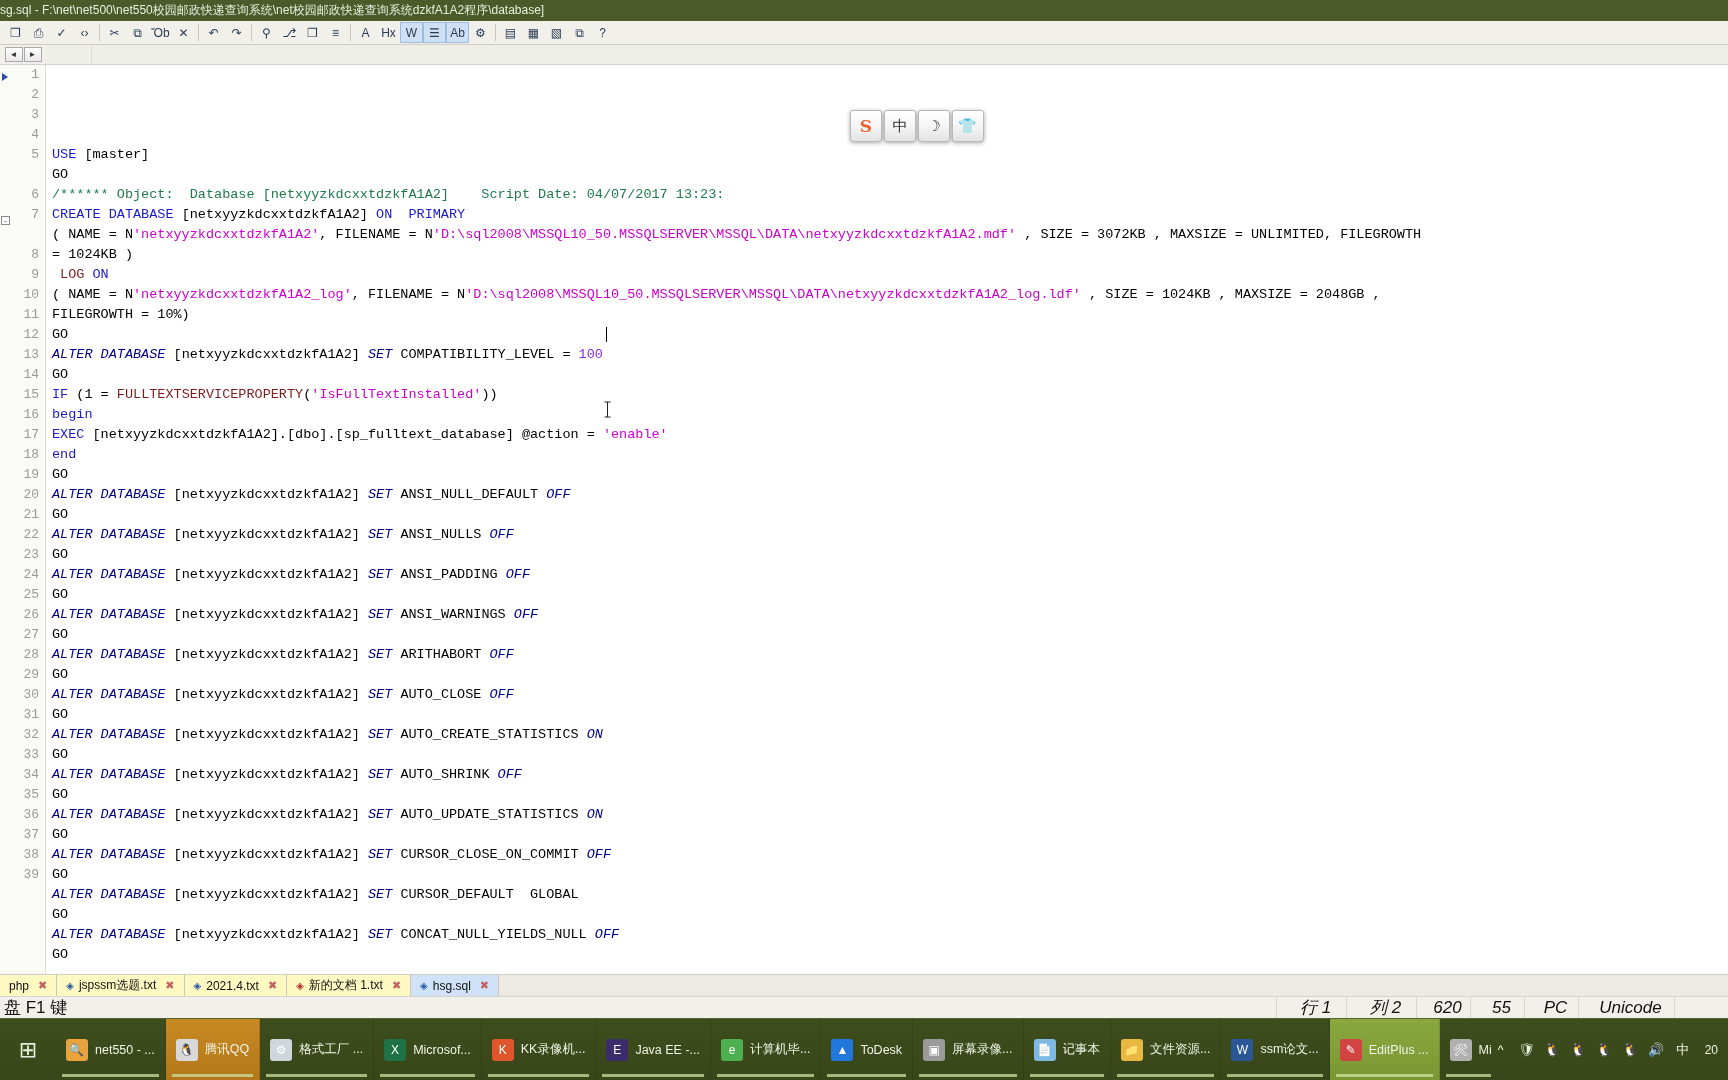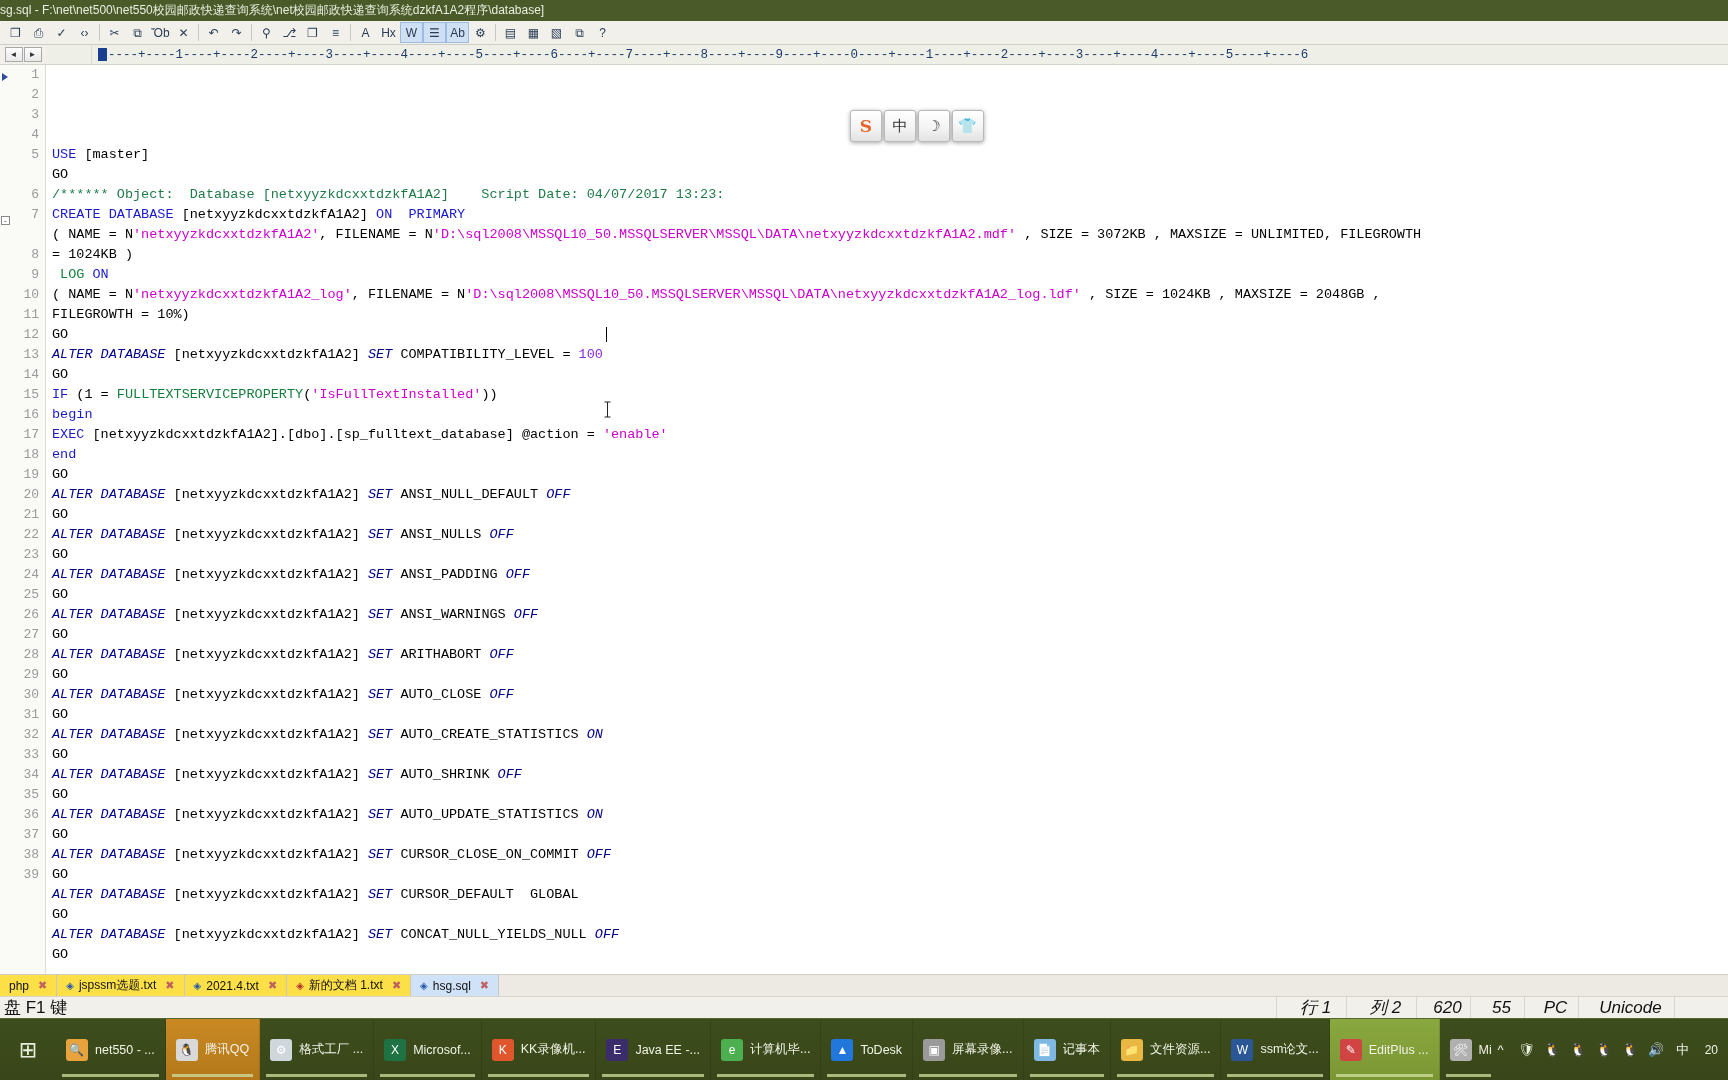--- a/index.html
+++ b/index.html
@@ -95,21 +95,21 @@
     flex:1; position:relative; overflow:hidden;
     font-family:"Liberation Mono", monospace; font-size:13.5px;
     line-height:20px; white-space:pre; color:#000;
     padding-left:6px; padding-top:0px;
   }
   #code .ln { height:20px; }
   .k   { color:#1a1acd; }            
   .kk  { color:#00008b;font-style:italic; }            
   .cm  { color:#1f7a4a; }            
   .st  { color:#cc00cc; }            
-  .fn  { color:#15803d; }            
+  .fn  { color:#7f1d1d; }            
   .num { color:#8a2be2; }            
   .pl  { color:#000000; }
 
   
   .foldbox { position:absolute; left:1px; width:9px; height:9px; border:1px solid #8a8a8a; background:#fff;
              font-size:8px; line-height:7px; text-align:center; color:#333; font-family:"Liberation Mono",monospace; }
 
   
   #text-caret { position:absolute; width:1px; height:15px; background:#000; left:560px; top:262px; }
   #mouse-ibeam { position:absolute; left:558px; top:336px; width:7px; height:17px; }
@@ -128,21 +128,21 @@
   }
   #ime-bar .sg { color:#e8642a; font-weight:bold; font-size:17px; font-family:"DejaVu Serif", serif; }
 
   
   #tabbar {
     height:22px; background:#eceae3; border-top:1px solid #cfcdc5;
     display:flex; align-items:stretch; font-size:12px; color:#111;
   }
   .doctab {
     display:flex; align-items:center; gap:5px; padding:0 9px;
-    border-right:1px solid #c9c7bf; white-space:nowrap; background:#fde047;
+    border-right:1px solid #c9c7bf; white-space:nowrap; background:#fef9c3;
   }
   .doctab.active { background:#cfe2f7; }
   .doctab .dot { color:#2255aa; font-size:10px; }
   .doctab .dot.red { color:#b03030; }
   .doctab .x { color:#c06060; font-size:11px; margin-left:4px; }
 
   
   #statusbar {
     height:22px; background:#f1f0ea; border-top:1px solid #d6d4cc;
     display:flex; align-items:center; font-size:17px; color:#111;
@@ -242,24 +242,20 @@
       <div class="tb-btn">⧉</div>
       <div class="tb-btn">?</div>
     </div>
 
   <div id="rulerrow">
     <div id="ruler-navbtns">
       <div class="nb">◄</div>
       <div class="nb">►</div>
     </div>
     <div id="ruler-gutterpad"></div>
-    <div id="ruler">
-      <div class="caretmark"></div>
-      <span id="ruler-text" style="padding-left:16px;display:inline-block;">----+----1----+----2----+----3----+----4----+----5----+----6----+----7----+----8----+----9----+----0----+----1----+----2----+----3----+----4----+----5----+----6</span>
-    </div>
   </div>
 
   <div id="editor-wrap">
     <div id="fold-col">
       <div class="arrow"></div>
       <div class="foldbox" style="top:151px;">-</div>
     </div>
     <div id="gutter">
         <div>1</div>
         <div>2</div>

